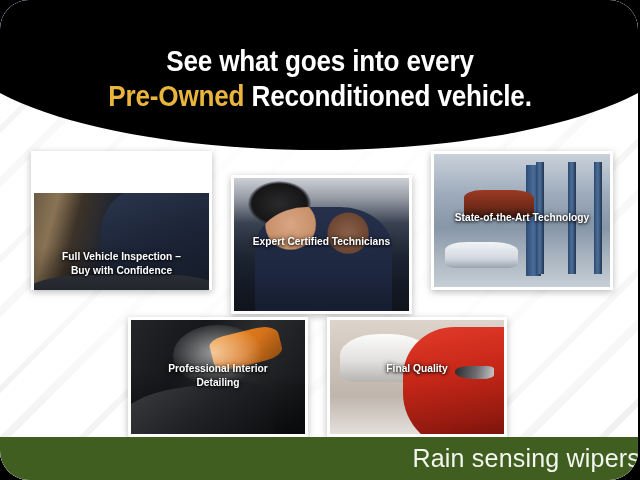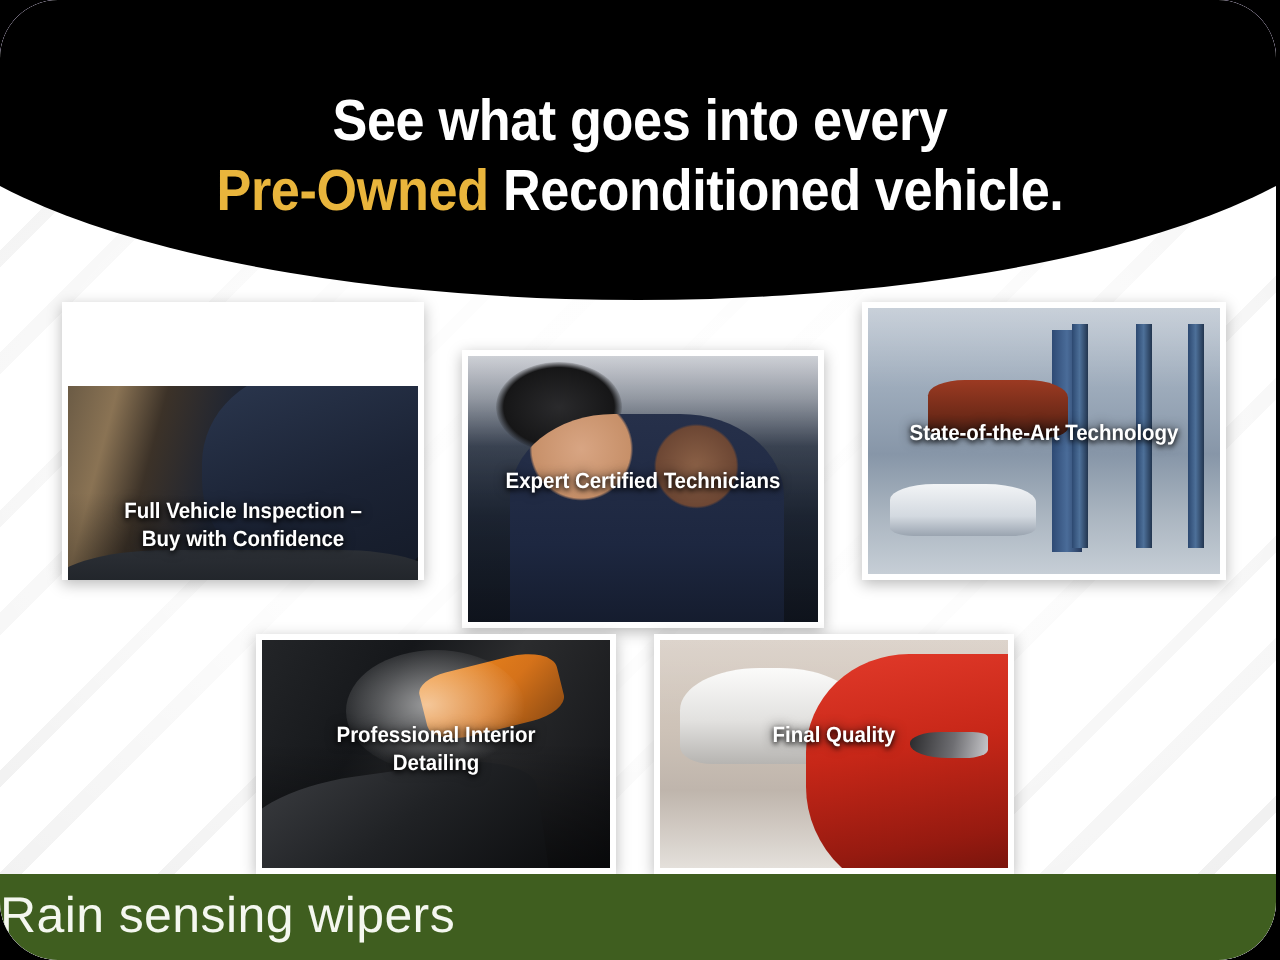--- a/index.html
+++ b/index.html
@@ -297,21 +297,21 @@
   
   .green-bar {
     position: absolute;
     left: 0;
     bottom: 0;
     width: 640px;
     height: 43px;
     background: #3f5e1f;
     display: flex;
     align-items: center;
-    justify-content: flex-start;
+    justify-content: flex-end;
   }
   .green-bar .bar-text {
     font-family: "Liberation Sans", sans-serif;
     font-weight: normal;
     font-size: 25px;
     color: #f4f7ef;
     letter-spacing: 0.2px;
   }
 </style>
 </head>

